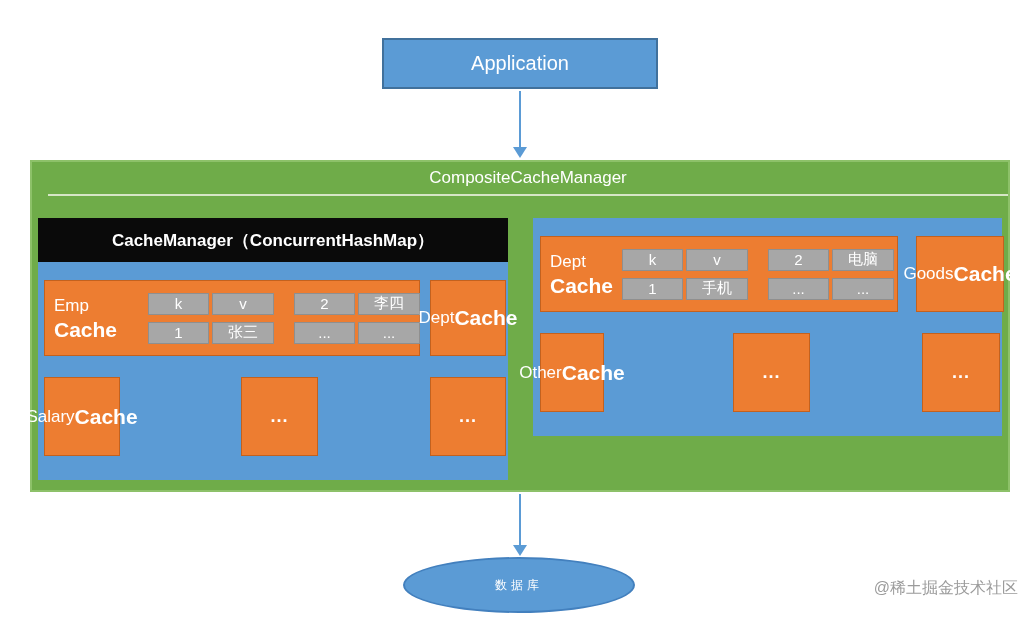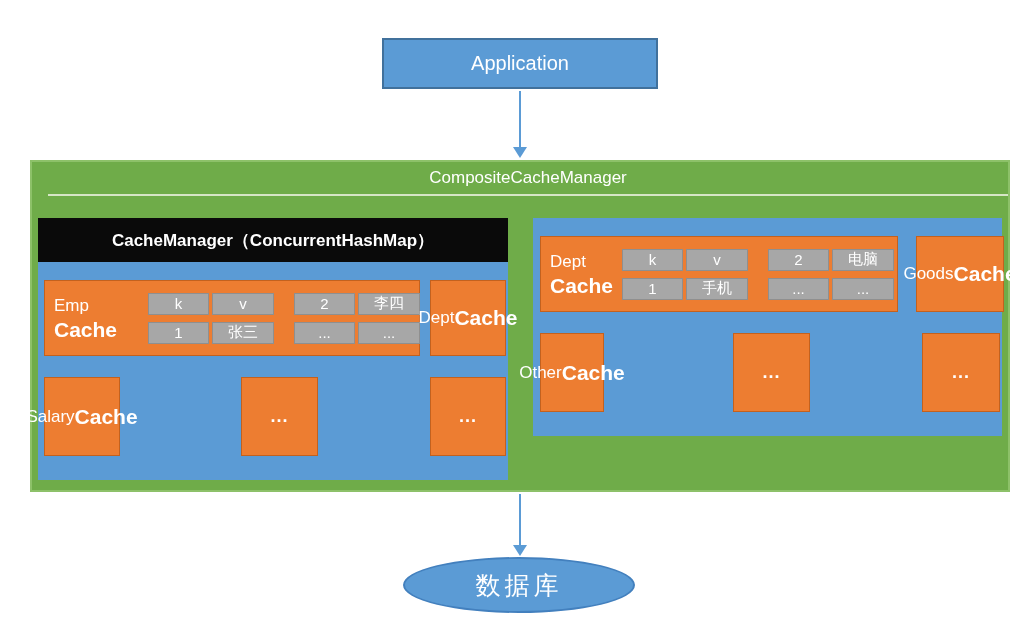--- a/index.html
+++ b/index.html
@@ -67,21 +67,21 @@
   .panel-left  .dots-1{left:203px;width:77px;}
   .panel-right .dots-1{left:200px;width:77px;}
   .panel-left  .dots-2{left:392px;width:76px;}
   .panel-right .dots-2{left:389px;width:78px;}
   .dots{font-size:18px;font-weight:700;letter-spacing:1px;}
 
   
   .ellipse{position:absolute;left:403px;top:557px;width:232px;height:56px;
            background:#5B9BD5;border:2px solid #4380BE;border-radius:50%;
            box-sizing:border-box;display:flex;align-items:center;justify-content:center;
-           color:#fff;font-size:25px;letter-spacing:4px;}
+           color:#fff;font-size:12px;letter-spacing:4px;}
 
   
   .wm-community{position:absolute;top:578px;right:18px;color:#9B9B9B;font-size:16px;}
   .wm-url{position:absolute;top:595px;left:776px;color:#D8D8D8;font-size:15px;}
 </style>
 </head>
 <body>
 
 <div class="canvas">
 
@@ -181,14 +181,15 @@
     </div>
   </div>
 
   <div class="arrow-line a2-line"></div>
   <div class="arrow-head a2-head"></div>
 
   <div class="ellipse">
     <span>数据库</span>
   </div>
 
+  <div class="wm-community">@稀土掘金技术社区</div>
 
 </div>
 
 </body></html>

